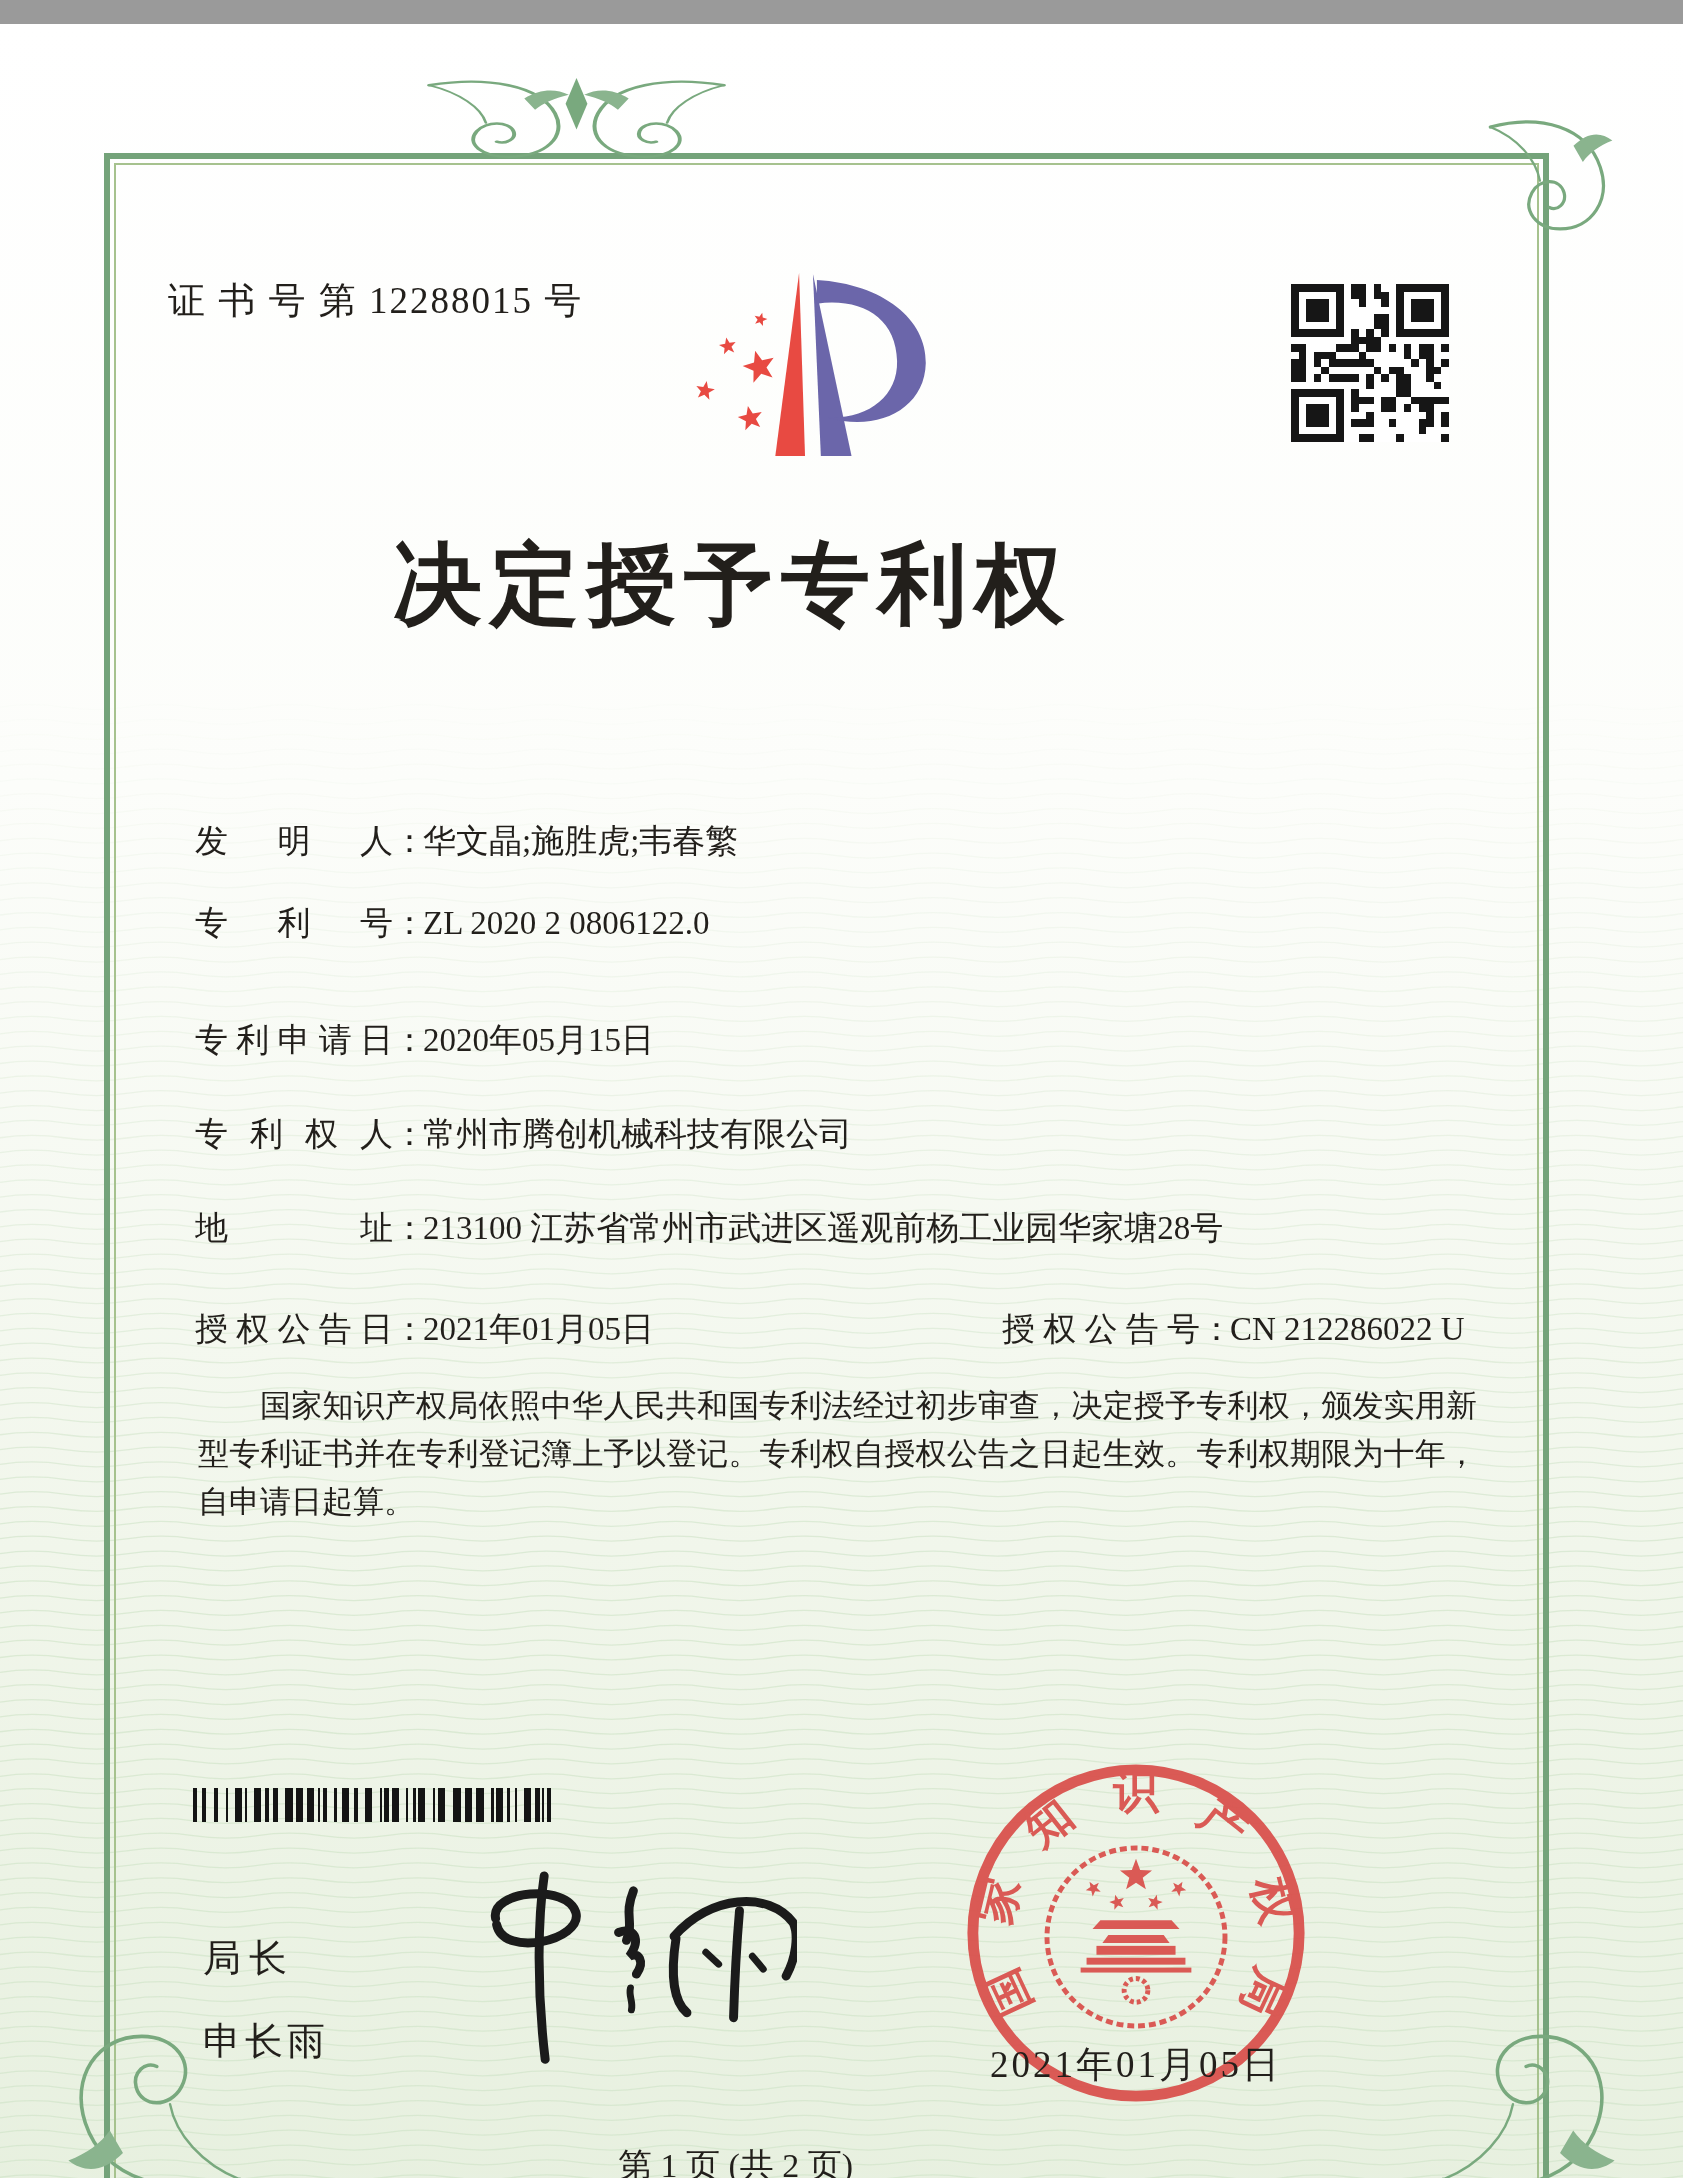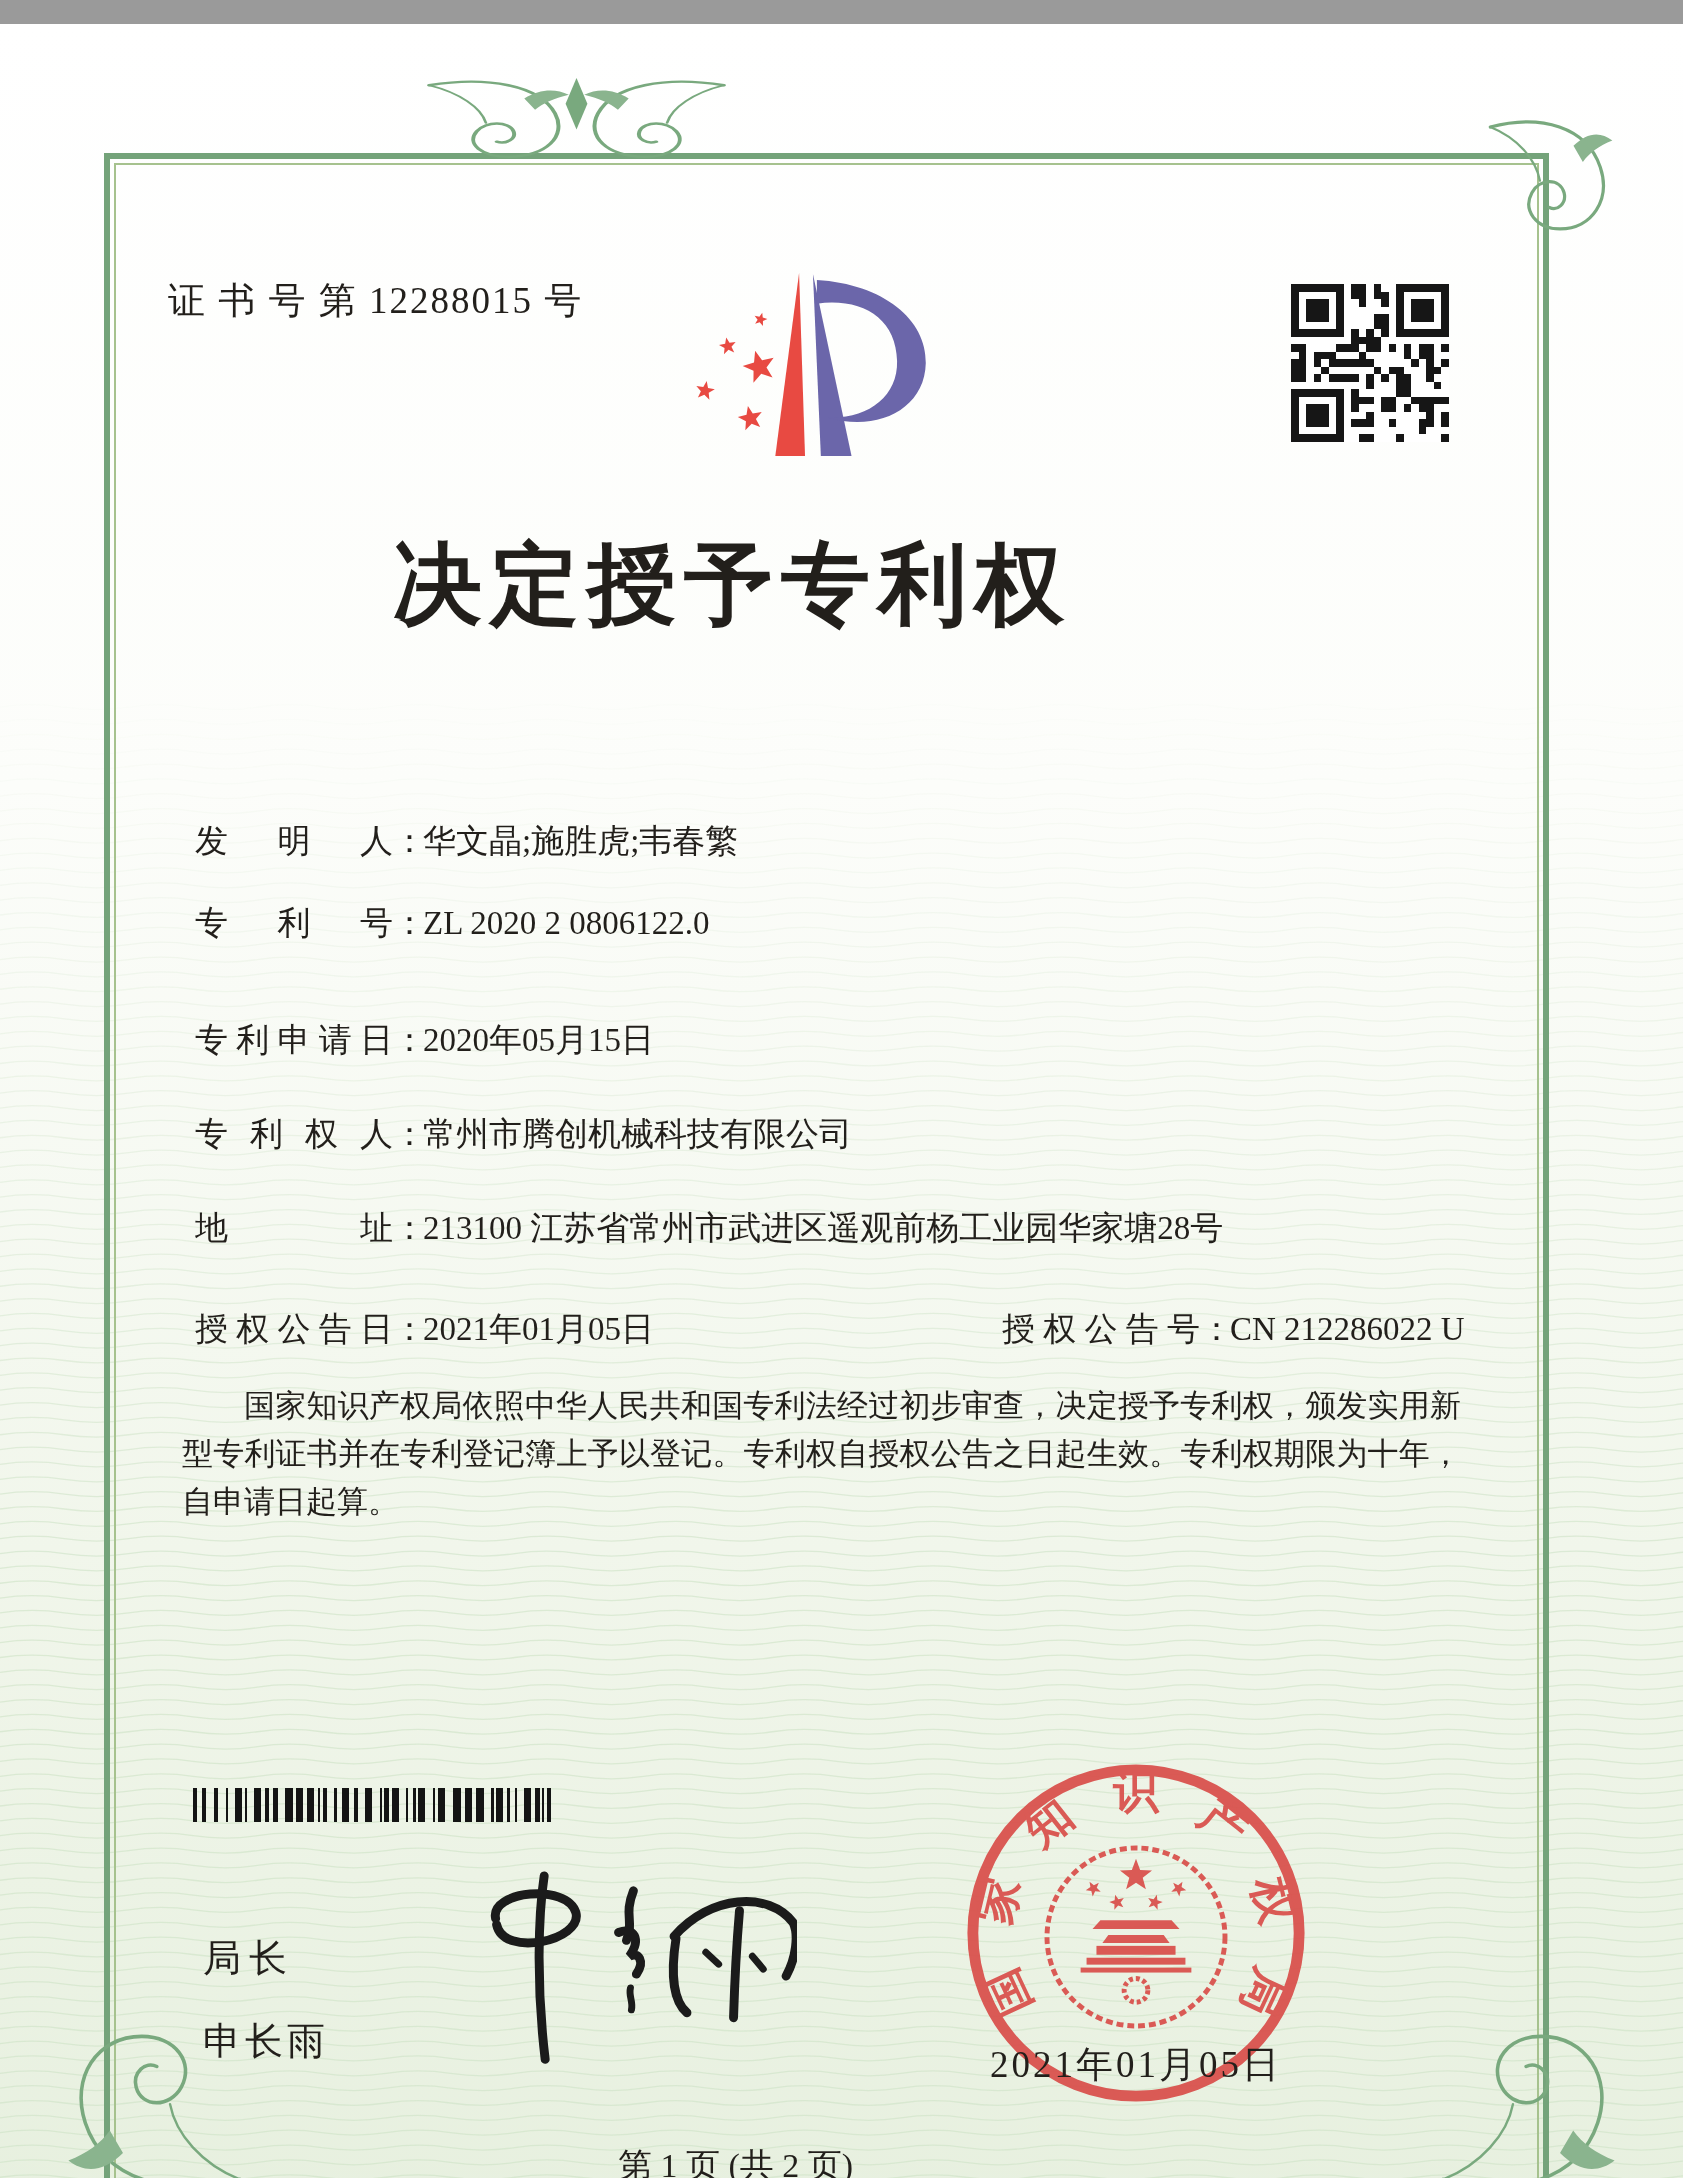--- a/index.html
+++ b/index.html
@@ -22,21 +22,21 @@
   .qr div.d{background:#161616;}
   .title{position:absolute;left:277px;top:501px;width:911px;text-align:center;
          font-size:89px;font-weight:bold;letter-spacing:8px;z-index:3;}
   
   .row{position:absolute;left:195px;font-size:33px;line-height:46px;white-space:nowrap;z-index:3;}
   .row .lbl{display:inline-block;width:198px;text-align:justify;text-align-last:justify;vertical-align:bottom;}
   .row .colon{display:inline-block;width:30px;}
   .row2{position:absolute;left:807px;top:0;}
   .r1{top:693px}.r2{top:794px}.r3{top:876px}.r4{top:993px}.r5{top:1087px}.r6{top:1181px}.r7{top:1282px}
   
-  .body-text{position:absolute;left:182px;top:1358px;width:1279px;font-size:31px;
+  .body-text{position:absolute;left:198px;top:1358px;width:1279px;font-size:31px;
              line-height:48px;text-align:justify;z-index:3;}
   .body-text p{margin:0;text-indent:2em;}
   
   .barcode{position:absolute;left:193px;top:1764px;width:358px;height:34px;font-size:0;white-space:nowrap;z-index:3;}
   .barcode span{display:inline-block;height:100%;}
   .barcode span.b{background:#141414;}
   .director-title{position:absolute;left:203px;top:1909px;font-size:38px;letter-spacing:8px;
                   font-family:"Liberation Sans","DejaVu Sans",sans-serif;z-index:3;}
   .director-name{position:absolute;left:203px;top:1992px;font-size:38px;letter-spacing:4px;
                  font-family:"Liberation Sans","DejaVu Sans",sans-serif;z-index:3;}

